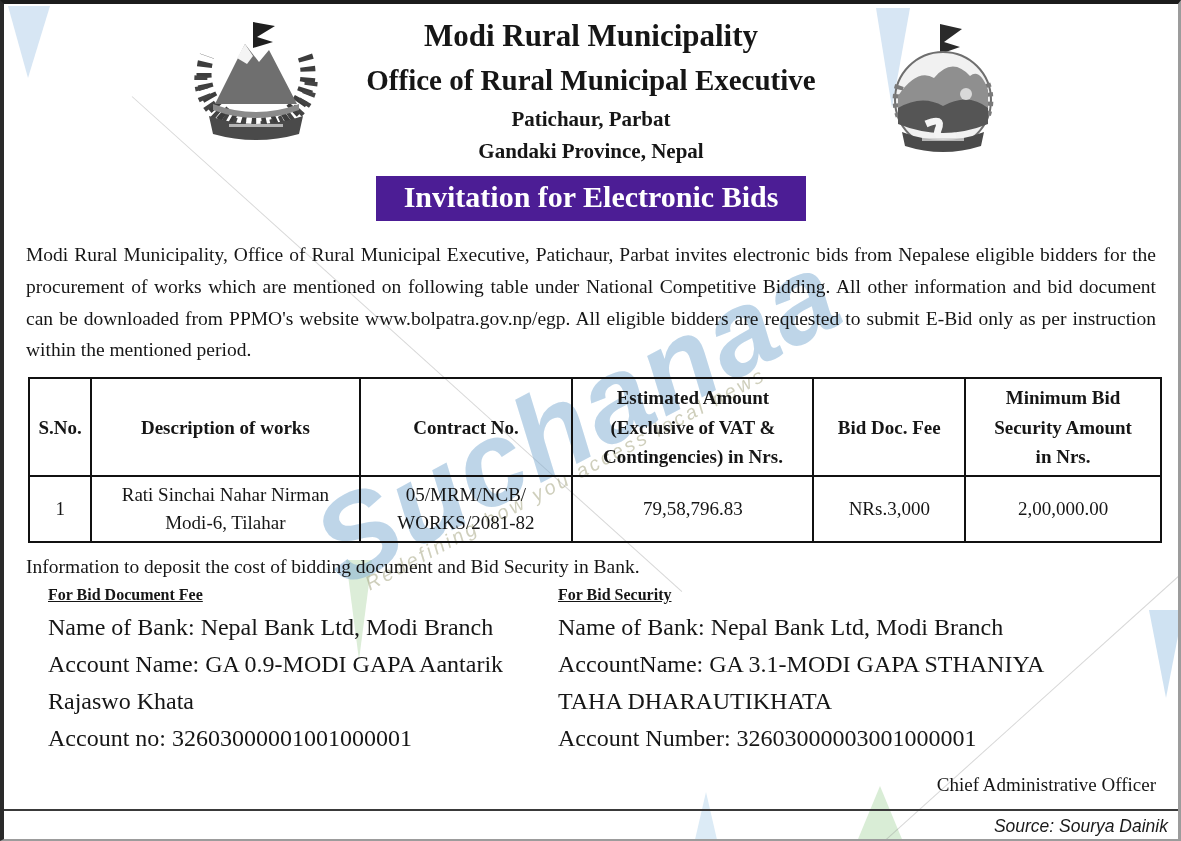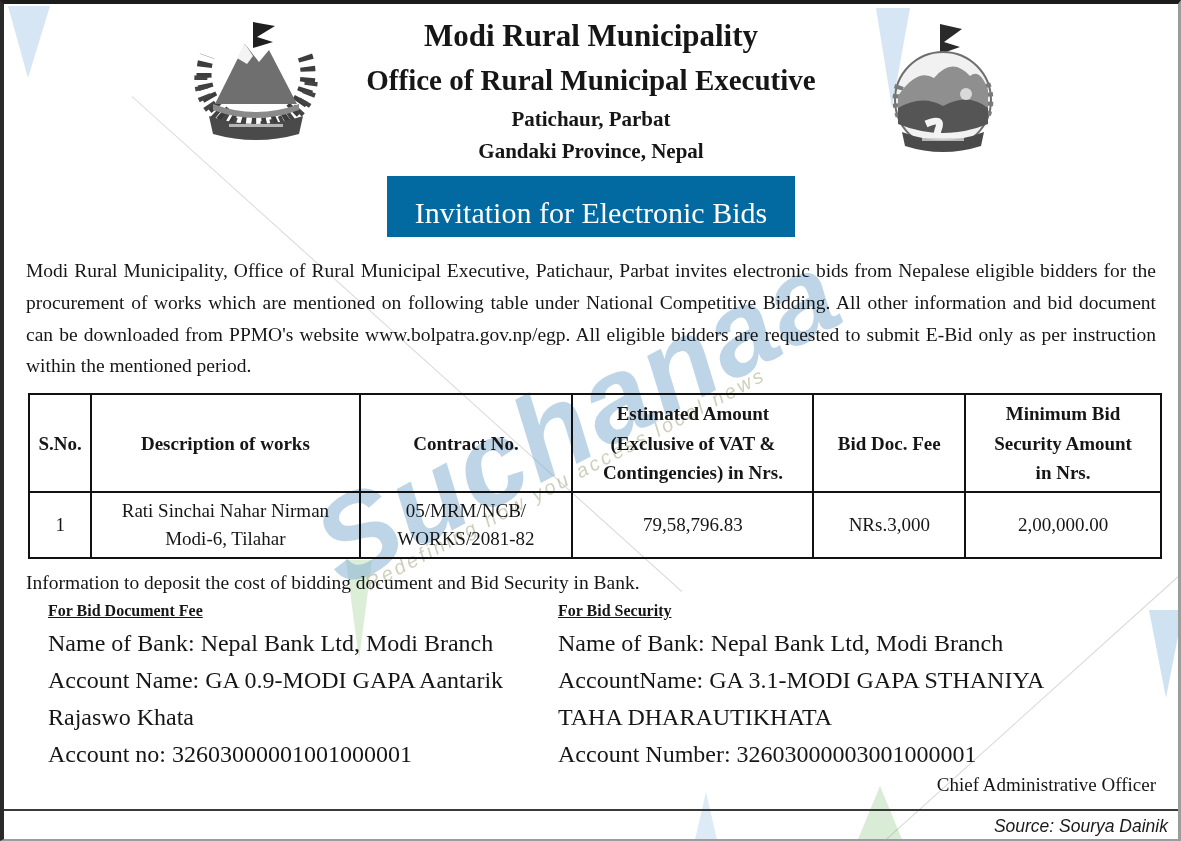--- a/index.html
+++ b/index.html
@@ -53,23 +53,23 @@
   .logo { position: absolute; }
   .logo-left  { left: 183px; top: 12px; }
   .logo-right { left: 878px; top: 16px; }
   .masthead { text-align: center; padding-top: 14px; }
   .title    { font-size: 31px; font-weight: bold; margin-bottom: 10px; }
   .subtitle { font-size: 29px; font-weight: bold; margin-bottom: 10px; }
   .addr     { font-size: 21px; font-weight: bold; margin-bottom: 7px; }
   .banner-wrap { text-align: center; margin-top: 12px; }
   .banner {
     display: inline-block;
-    background: #0369a1; color: #ffffff;
-    font-size: 30px; font-weight: normal;
-    padding: 20px 28px 7px 28px;
+    background: #4c1d95; color: #ffffff;
+    font-size: 30px; font-weight: bold;
+    padding: 4px 28px 7px 28px;
   }
   .pubdate { text-align: center; font-size: 21px; font-weight: bold; margin-top: 9px; }
   .intro {
     margin: 18px 22px 0 22px;
     font-size: 19.5px; line-height: 1.63;
     text-align: justify;
   }
   table.bids {
     width: 1134px; margin: 11px 22px 0 24px;
     border-collapse: collapse;

